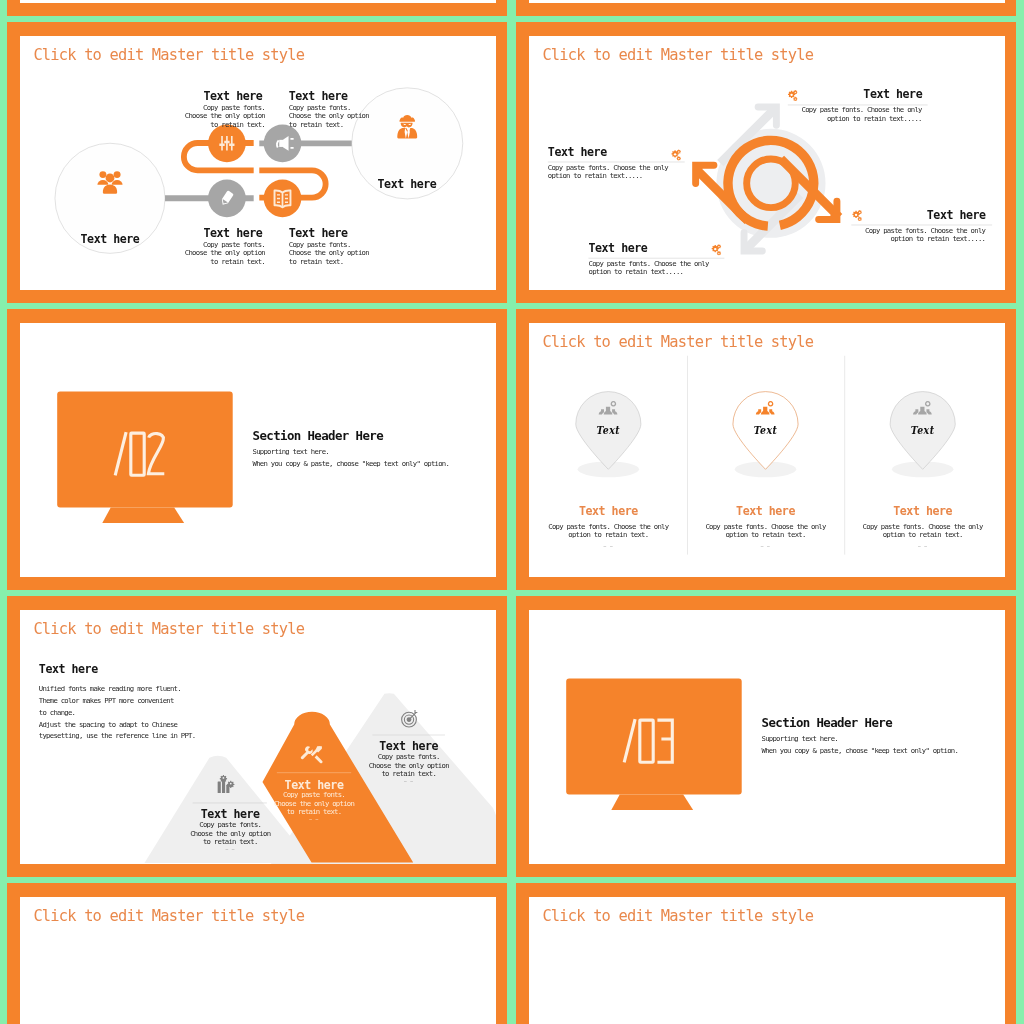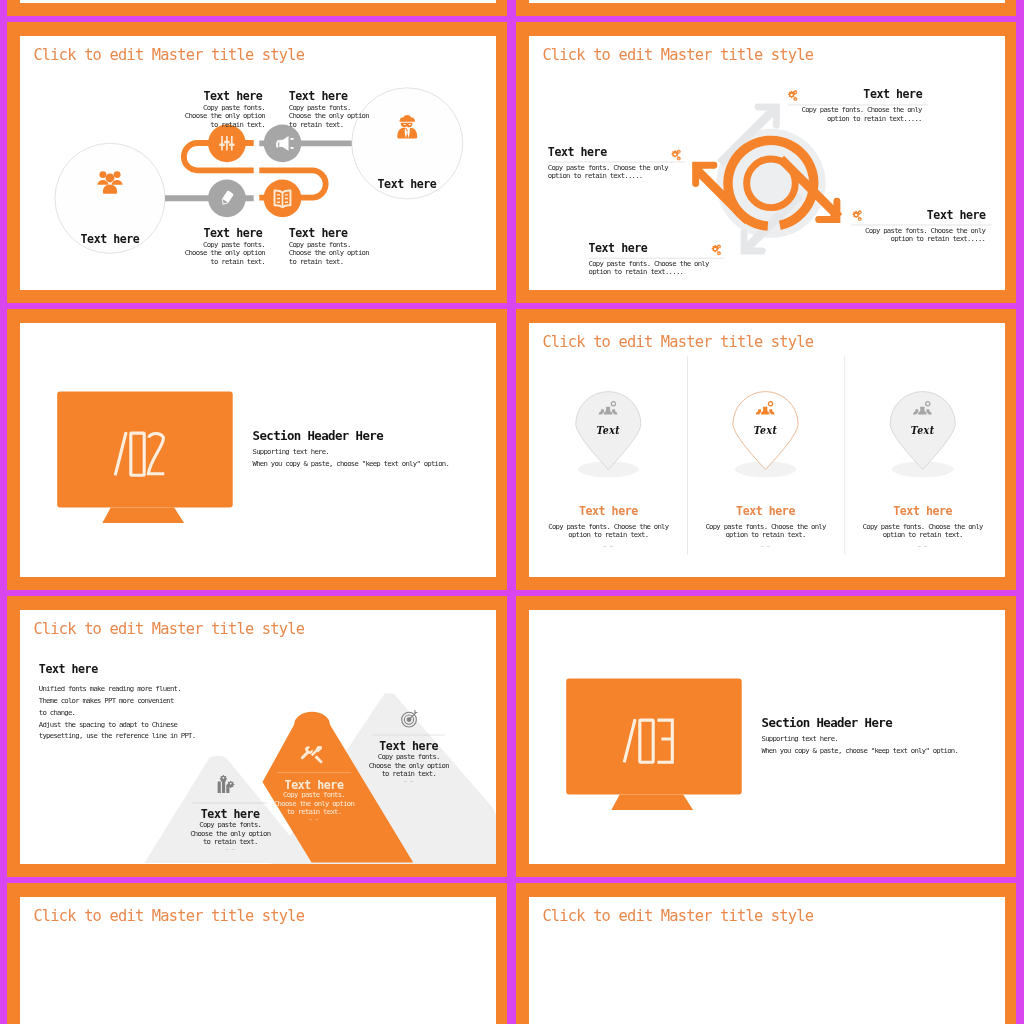--- a/index.html
+++ b/index.html
@@ -1,19 +1,19 @@
 <!DOCTYPE html>
 <html><head>
 <meta charset="utf-8">
 <title>PPT template preview</title>
 <style>
   html,body{margin:0;padding:0;}
   body{width:1024px;height:1024px;overflow:hidden;background:#e3e4e6;
        font-family:"Liberation Sans",sans-serif;}
-  .page{position:relative;width:1024px;height:1024px;overflow:hidden;background:#d946ef;}
+  .page{position:relative;width:1024px;height:1024px;overflow:hidden;background:#86efac;}
 
   .slide{position:absolute;width:500px;height:281px;background:#F5832B;box-sizing:border-box;}
   .inner{position:absolute;left:13px;top:14px;width:476px;height:254px;background:#fff;overflow:hidden;}
   .stage{position:absolute;left:0;top:0;width:960px;height:512px;
          transform:scale(0.49583,0.496);transform-origin:0 0;}
 
   
   .ttl{position:absolute;color:#E9884B;font-size:31px;letter-spacing:-1.6px;
        font-family:"DejaVu Sans Mono",monospace;font-weight:400;white-space:nowrap;}
   .h2{position:absolute;color:#161616;font-weight:bold;font-size:23.4px;white-space:nowrap;

